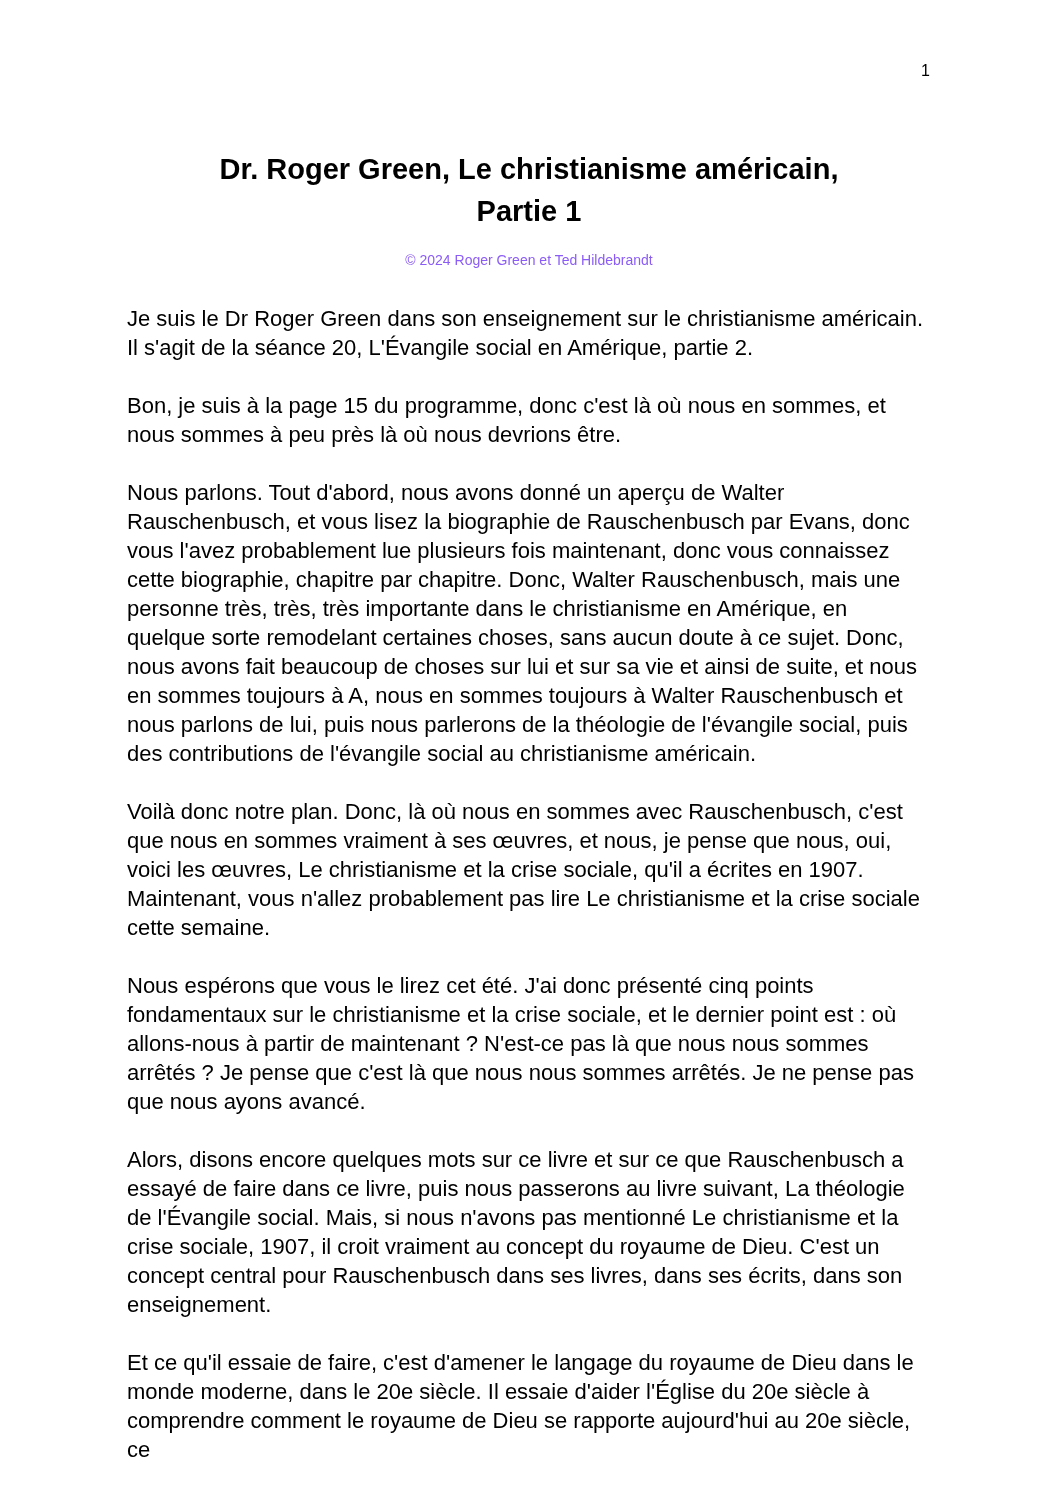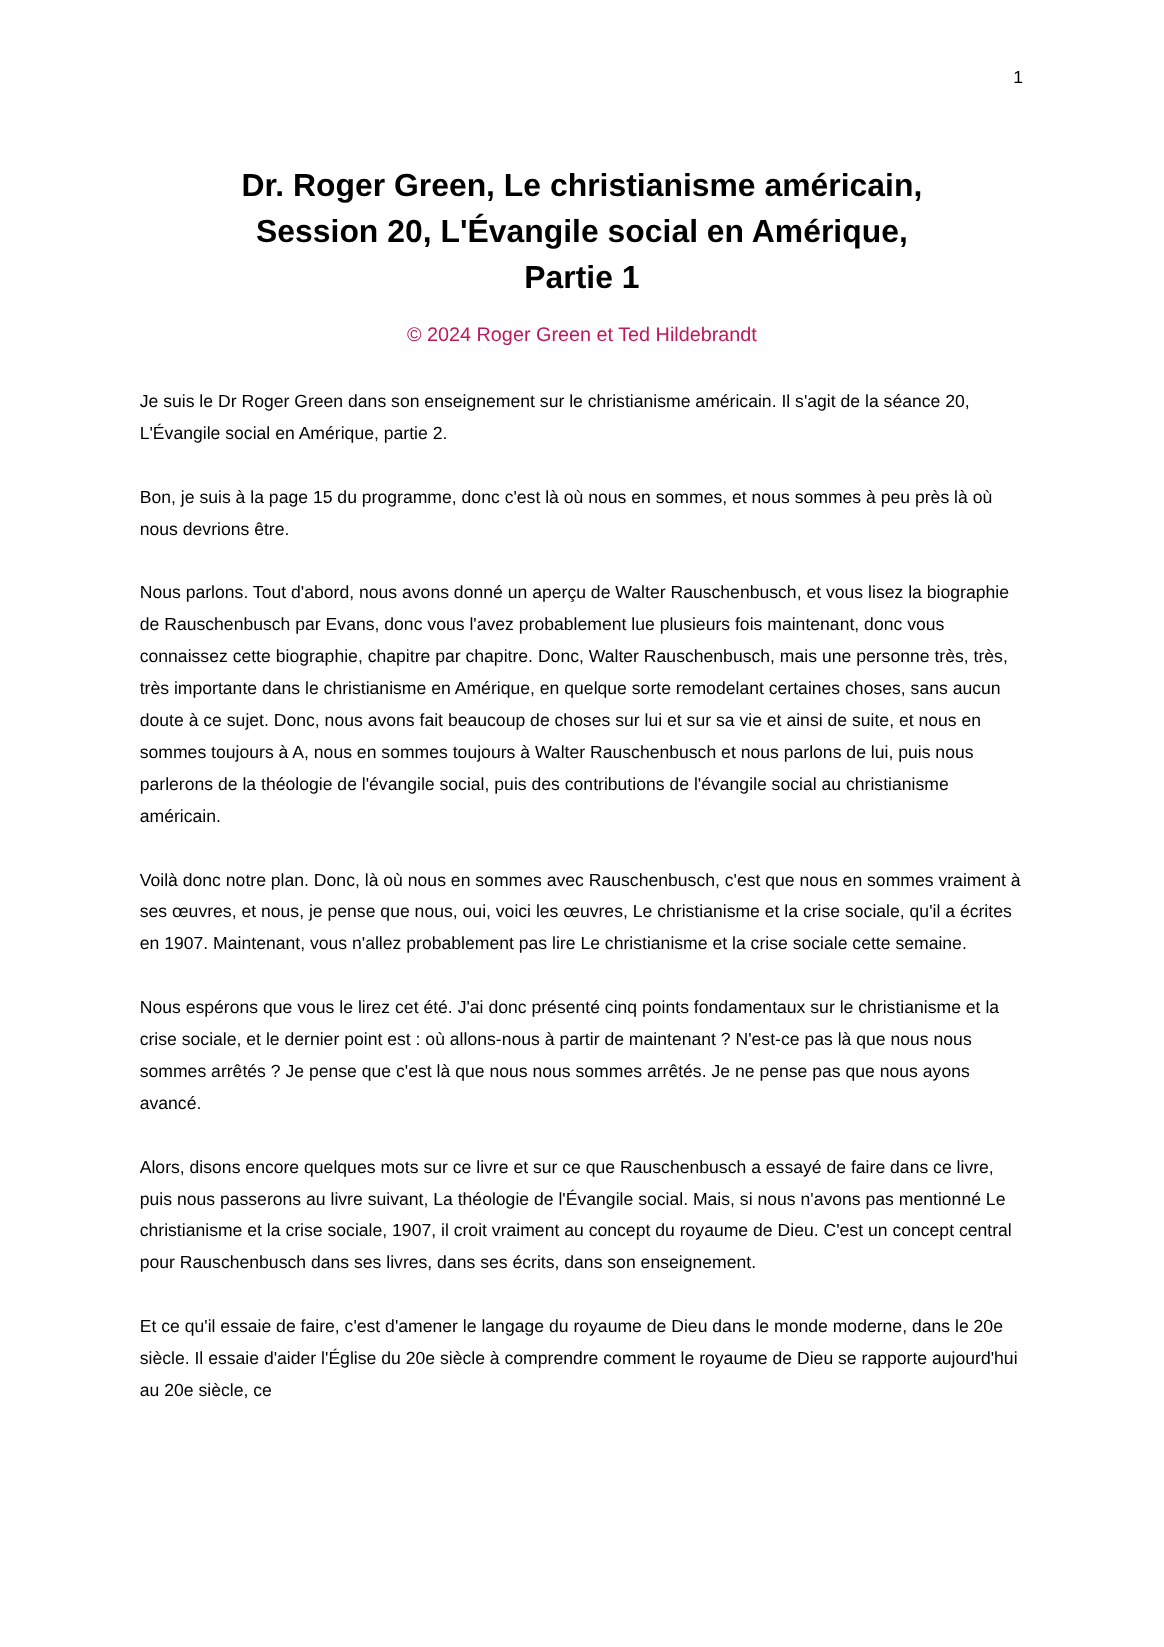--- a/index.html
+++ b/index.html
@@ -30,43 +30,42 @@
     font-weight: bold;
     font-size: 29px;
     line-height: 1.45;
     color: #000000;
   }
   .doc-title .title-line {
     display: block;
   }
   .doc-copyright {
     text-align: center;
-    font-size: 18px;
+    font-size: 14px;
     margin-top: 10px;
     margin-bottom: 36px;
-    color: #be185d;
+    color: #8b5cf6;
   }
   .doc-body p {
-    font-size: 16px;
+    font-size: 22px;
     line-height: 29px;
     margin: 0 0 29px 0;
     text-align: left;
     color: #000000;
   }
 </style>
 </head>
 <body>
 
 <div class="page">
 
   <div class="page-number">1</div>
 
   <h1 class="doc-title">
     <span class="title-line">Dr. Roger Green, Le christianisme américain,</span>
-    <span class="title-line">Session 20, L'Évangile social en Amérique,</span>
     <span class="title-line">Partie 1</span>
   </h1>
 
   <div class="doc-copyright">© 2024 Roger Green et Ted Hildebrandt</div>
 
   <div class="doc-body">
     <p>Je suis le Dr Roger Green dans son enseignement sur le christianisme américain. Il s'agit de la séance 20, L'Évangile social en Amérique, partie 2.</p>
     <p>Bon, je suis à la page 15 du programme, donc c'est là où nous en sommes, et nous sommes à peu près là où nous devrions être.</p>
     <p>Nous parlons. Tout d'abord, nous avons donné un aperçu de Walter Rauschenbusch, et vous lisez la biographie de Rauschenbusch par Evans, donc vous l'avez probablement lue plusieurs fois maintenant, donc vous connaissez cette biographie, chapitre par chapitre. Donc, Walter Rauschenbusch, mais une personne très, très, très importante dans le christianisme en Amérique, en quelque sorte remodelant certaines choses, sans aucun doute à ce sujet. Donc, nous avons fait beaucoup de choses sur lui et sur sa vie et ainsi de suite, et nous en sommes toujours à A, nous en sommes toujours à Walter Rauschenbusch et nous parlons de lui, puis nous parlerons de la théologie de l'évangile social, puis des contributions de l'évangile social au christianisme américain.</p>
     <p>Voilà donc notre plan. Donc, là où nous en sommes avec Rauschenbusch, c'est que nous en sommes vraiment à ses œuvres, et nous, je pense que nous, oui, voici les œuvres, Le christianisme et la crise sociale, qu'il a écrites en 1907. Maintenant, vous n'allez probablement pas lire Le christianisme et la crise sociale cette semaine.</p>

